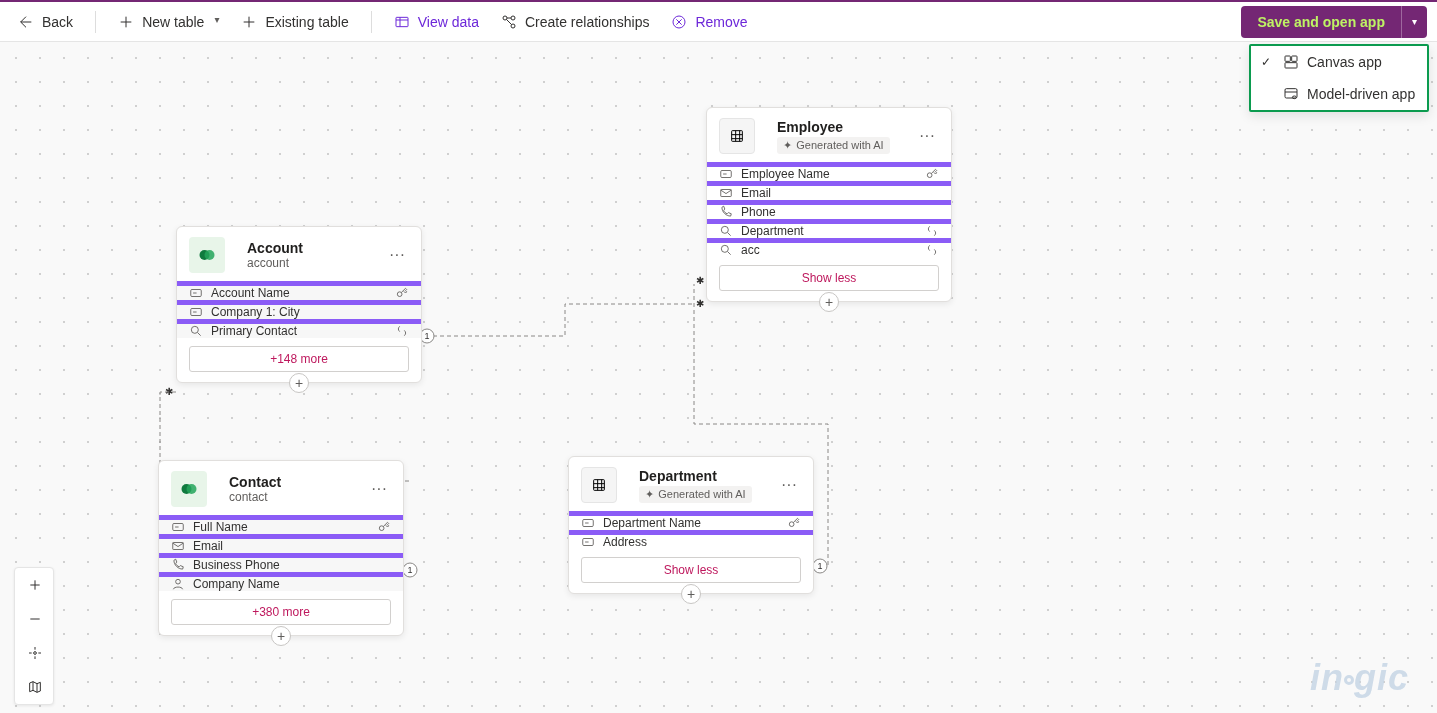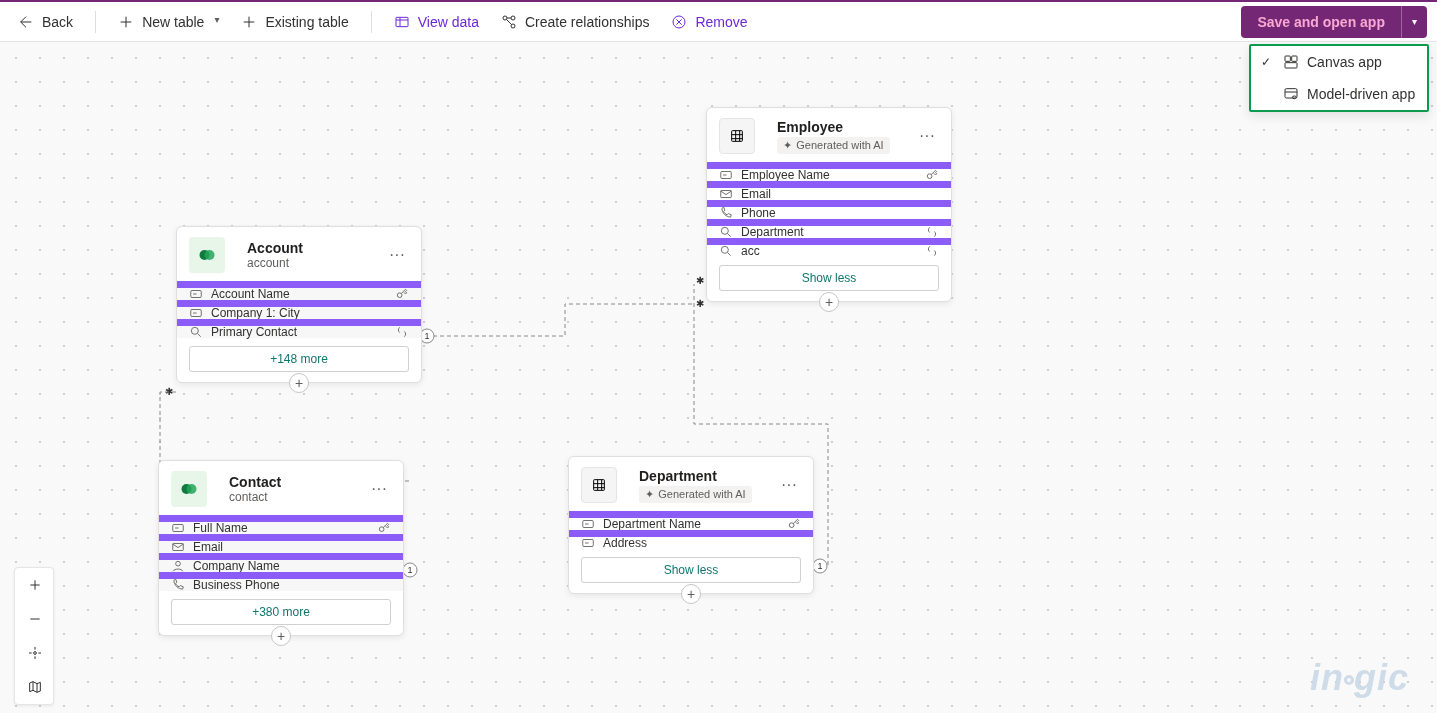--- a/index.html
+++ b/index.html
@@ -16,44 +16,44 @@
 
 .toolbar { position: absolute; top: 2px; left: 0; right: 0; height: 40px; background: #fff;
   display: flex; align-items: center; padding: 0 10px; border-bottom: 1px solid #e5e5e5; gap: 6px; }
 .toolbar .sep { width: 1px; height: 22px; background: #ddd; margin: 0 8px; }
 .tb-item { display: flex; align-items: flex-start; gap: 8px; padding: 4px 8px; font-size: 14px; color: #323130; cursor: pointer; border-radius: 2px; }
 .tb-item.disabled { color: #6d28d9; cursor: default; }
 .tb-item .ic { width: 16px; height: 16px; display: flex; align-items: center; justify-content: center; }
 .tb-item .chev { font-size: 10px; margin-left: 2px; color: #605e5c; }
 .spacer { flex: 1; }
 .save-group { display: flex; }
-.save-btn { background: #742774; color: #f9a8d4; padding: 8px 16px; font-size: 14px; font-weight: 600; border-radius: 4px 0 0 4px; cursor: pointer; }
+.save-btn { background: #742774; color: #bef264; padding: 8px 16px; font-size: 14px; font-weight: 600; border-radius: 4px 0 0 4px; cursor: pointer; }
 .save-split { background: #742774; color: #fff; padding: 8px 10px; border-left: 1px solid rgba(255,255,255,0.3); border-radius: 0 4px 4px 0; font-size: 10px; display: flex; align-items: center; cursor: pointer; }
 
 
 .dropdown { position: absolute; top: 44px; right: 8px; width: 180px; background: #fff; border: 2px solid #0b9b4f; border-radius: 2px; box-shadow: 0 4px 12px rgba(0,0,0,0.1); z-index: 100; }
 .dd-item { display: flex; align-items: center; padding: 8px 10px; font-size: 14px; color: #323130; cursor: pointer; gap: 8px; }
 .dd-check { width: 14px; font-size: 12px; color: #323130; }
 .dd-ic { width: 16px; height: 16px; display: flex; align-items: center; justify-content: center; }
 
 
 .card { position: absolute; background: #fff; border: 1px solid #e1dfdd; border-radius: 6px; box-shadow: 0 2px 6px rgba(0,0,0,0.08); width: 246px; }
 .card-head { display: flex; align-items: center; padding: 10px 12px 8px 12px; gap: 22px; }
 .card-icon { width: 36px; height: 36px; border-radius: 4px; display: flex; align-items: center; justify-content: center; flex-shrink: 0; }
 .card-icon.green { background: #e8f5e9; }
 .card-icon.grey { background: #f5f5f5; border: 1px solid #e5e5e5; }
 .card-title { font-size: 14px; font-weight: 600; color: #201f1e; }
 .card-sub { font-size: 12px; color: #605e5c; }
 .ai-badge { display: inline-flex; align-items: center; gap: 4px; background: #f3f2f1; border-radius: 3px; padding: 2px 6px; font-size: 11px; color: #605e5c; margin-top: 2px; }
 .card-menu { margin-left: auto; color: #605e5c; font-size: 16px; cursor: pointer; padding: 2px 4px; }
-.card-row { display: flex; align-items: center; padding: 5px 12px; font-size: 12px; color: #323130; border-top: 7px solid #8b5cf6; height: 19px; position: relative; }
+.card-row { display: flex; align-items: center; padding: 5px 12px; font-size: 12px; color: #323130; border-top: 5px solid #8b5cf6; height: 19px; position: relative; }
 .card-row.shaded { background: #f7f7f7; }
 .row-ic { width: 14px; height: 14px; margin-right: 8px; color: #605e5c; display: flex; align-items: center; justify-content: center; flex-shrink: 0; }
 .row-end { margin-left: auto; width: 14px; display: flex; align-items: center; justify-content: center; color: #605e5c; }
-.card-foot-btn { margin: 8px 12px 10px 12px; border: 1px solid #d2d0ce; border-radius: 3px; padding: 5px; text-align: center; font-size: 12px; color: #0f766e; cursor: pointer; background: #fff; }
+.card-foot-btn { margin: 8px 12px 10px 12px; border: 1px solid #d2d0ce; border-radius: 3px; padding: 5px; text-align: center; font-size: 12px; color: #be185d; cursor: pointer; background: #fff; }
 .card-add { position: absolute; bottom: -11px; left: 50%; transform: translateX(-50%); width: 20px; height: 20px; background: #fff; border: 1px solid #c8c6c4; border-radius: 50%; display: flex; align-items: center; justify-content: center; font-size: 14px; color: #605e5c; cursor: pointer; }
 
 
 .tools { position: absolute; left: 14px; bottom: 8px; width: 40px; background: #fff; border: 1px solid #e5e5e5; border-radius: 4px; box-shadow: 0 1px 3px rgba(0,0,0,0.08); }
 .tool-btn { width: 40px; height: 34px; display: flex; align-items: center; justify-content: center; color: #323130; cursor: pointer; }
 
 
 svg.connectors { position: absolute; top: 42px; left: 0; width: 100%; height: 671px; pointer-events: none; }
 .conn { stroke: #8a8886; stroke-width: 1; stroke-dasharray: 4 3; fill: none; }
 .star { font-size: 10px; fill: #323130; }
@@ -275,33 +275,33 @@
           <svg class="i" viewBox="0 0 24 24">
             <rect x="3" y="6" width="18" height="12" rx="1"></rect>
             <path d="M3 7l9 6 9-6"></path>
           </svg>
         </span>
       <span>Email</span>
     </div>
     <div class="card-row shaded">
       <span class="row-ic">
           <svg class="i" viewBox="0 0 24 24">
+            <path d="M5 4c0 8 7 15 15 15l1-4-5-2-2 2c-3-1-5-3-6-6l2-2-2-5z"></path>
+          </svg>
+        </span>
+      <span>Business Phone</span>
+    </div>
+    <div class="card-row shaded">
+      <span class="row-ic">
+          <svg class="i" viewBox="0 0 24 24">
             <circle cx="12" cy="8" r="4"></circle>
             <path d="M4 21c1-5 15-5 16 0"></path>
           </svg>
         </span>
       <span>Company Name</span>
-    </div>
-    <div class="card-row shaded">
-      <span class="row-ic">
-          <svg class="i" viewBox="0 0 24 24">
-            <path d="M5 4c0 8 7 15 15 15l1-4-5-2-2 2c-3-1-5-3-6-6l2-2-2-5z"></path>
-          </svg>
-        </span>
-      <span>Business Phone</span>
     </div>
     <div class="card-foot-btn">+380 more</div>
     <div class="card-add">+</div>
   </div>
 
   <div class="card" style="left:706px; top:65px;">
     <div class="card-head">
       <div class="card-icon grey">
         <svg class="i16" viewBox="0 0 24 24">
             <rect x="4" y="4" width="16" height="16" rx="1"></rect>

